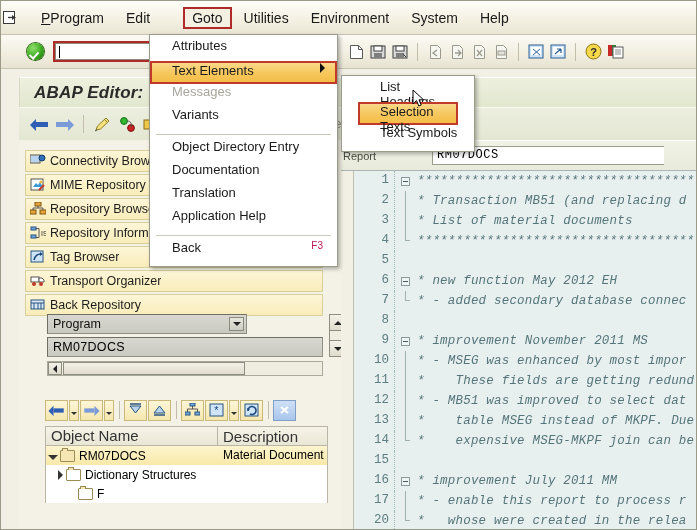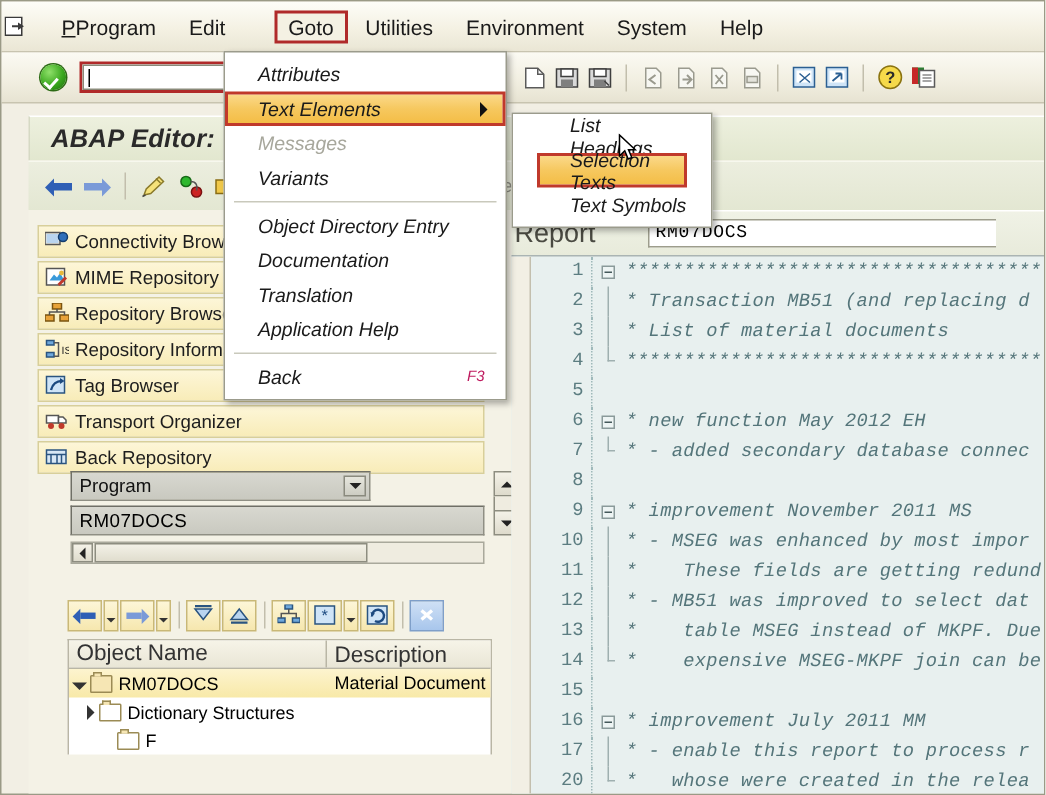--- a/index.html
+++ b/index.html
@@ -192,21 +192,21 @@
     position: absolute;
     left: 340px; top: 139px;
     width: 357px; height: 30px;
     background: linear-gradient(to bottom,#f0f2e6 0%,#e8ebdb 100%);
     border-top: 1px solid #ffffff;
     box-sizing: border-box;
     display: flex;
     align-items: center;
   }
   .report-label {
-    font-size: 18px;
+    font-size: 11px;
     color: #4a4a42;
     margin-left: 2px;
     width: 89px;
   }
   .report-value {
     width: 232px; height: 19px;
     background: #ffffff;
     border: 1px solid #9d9d8c;
     border-right: none;
     box-sizing: border-box;
@@ -488,28 +488,26 @@
     background: #ffffff;
     border: 1px solid #9b9b8c;
     box-shadow: 2px 2px 4px rgba(0,0,0,.30);
     box-sizing: border-box;
     padding: 3px 0;
     z-index: 50;
   }
   .dd-item {
     height: 23px;
     display: flex;
-    align-items: center;
     padding-left: 22px;
     font-size: 13px;
     color: #1a1a1a;
     position: relative;
     box-sizing: border-box;
     cursor: default;
-    font-style: italic;
   }
   .dd-item.disabled { color: #a7a79c; }
   .dd-item.hl {
     background: linear-gradient(to bottom,#fbd98a 0%,#f6c85f 50%,#f4bd46 100%);
     border: 2px solid #c0392b;
     height: 23px;
     padding-left: 20px;
   }
   .dd-sep {
     height: 1px; background: #c9c9bc; margin: 4px 6px;

